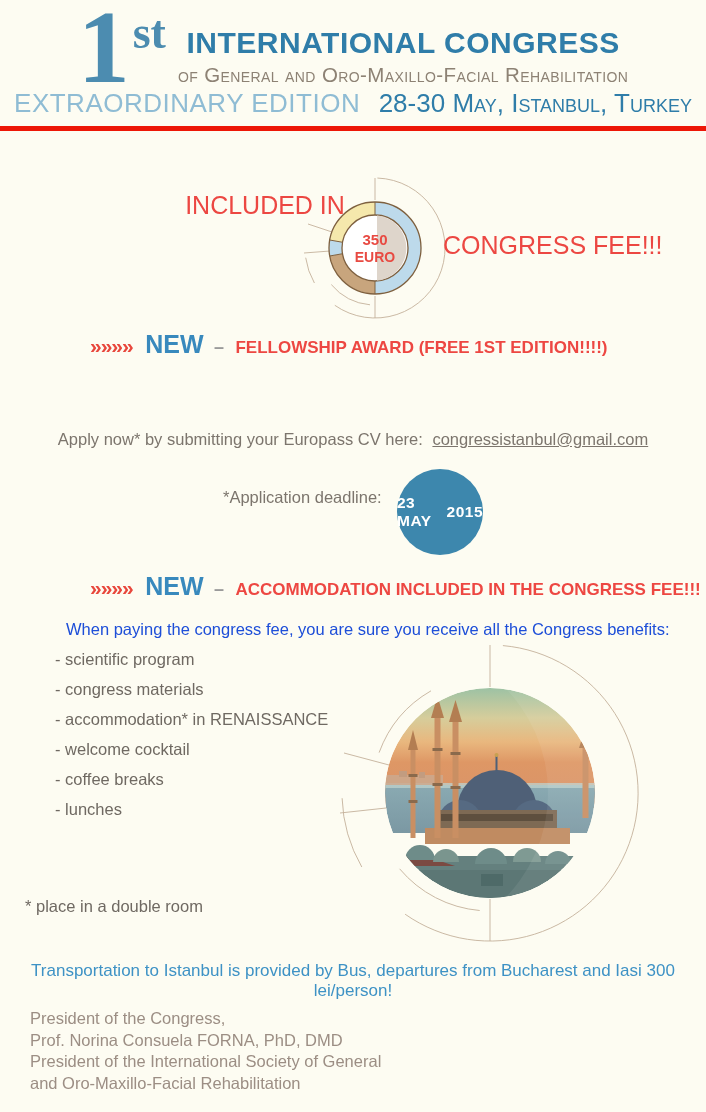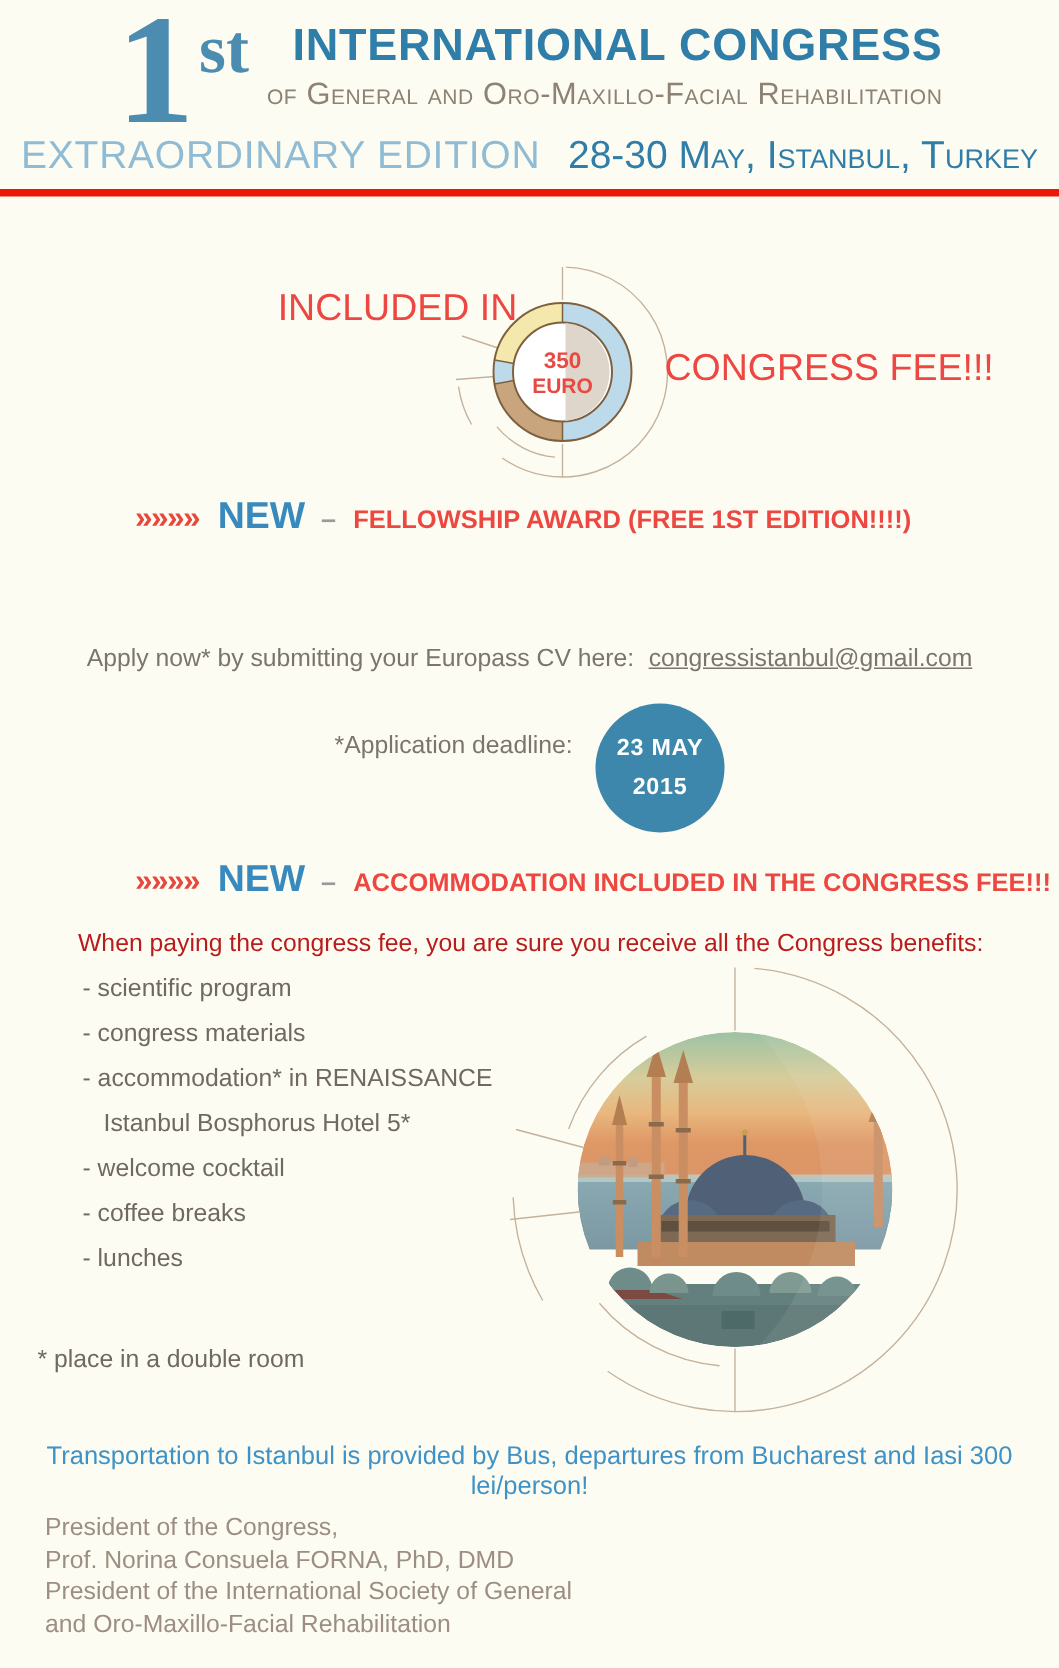--- a/index.html
+++ b/index.html
@@ -6,21 +6,21 @@
   #page{position:relative;width:706px;height:1112px;margin:0 auto;background:#FDFCF2;
         font-family:"Liberation Sans",sans-serif;overflow:hidden;}
 
   
   .header{position:absolute;top:6px;left:0;right:0;text-align:center;}
   .title-row{display:inline-flex;align-items:flex-start;}
   .ordinal{font-family:"Liberation Serif",serif;font-weight:bold;font-size:104px;
            line-height:.78;color:#4C8CB0;margin-right:3px;}
   .ordinal-suffix{font-family:"Liberation Serif",serif;font-weight:bold;font-size:46px;
            line-height:1;color:#4C8CB0;margin-top:4px;margin-right:12px;}
-  .title-col{text-align:right;margin-top:8px;}
+  .title-col{text-align:center;margin-top:20px;}
   .congress-title{font-size:30px;font-weight:bold;color:#2F7DA9;letter-spacing:.5px;}
   .congress-subtitle{font-size:20.5px;color:#8D8274;font-variant:small-caps;
            letter-spacing:.4px;margin-top:3px;}
   .edition-line{margin-top:1px;white-space:nowrap;}
   .edition{font-size:26px;color:#8FBCD4;letter-spacing:.5px;}
   .date-loc{font-size:26px;color:#2F7DA9;font-variant:small-caps;margin-left:14px;margin-top:24px;}
   .red-rule{position:absolute;top:126px;left:0;width:706px;height:5px;background:#ED1707;}
 
   
   .award-line1{position:absolute;top:159px;left:0;right:0;text-align:center;
@@ -41,25 +41,25 @@
 
   
   .fellowship-body{position:absolute;top:372px;left:20px;right:20px;text-align:center;
            font-size:16px;color:#7C756D;line-height:1.65;}
   .apply-line{position:absolute;top:430px;left:0;right:0;text-align:center;
            font-size:16.5px;color:#7C756D;}
   .apply-email{color:#7C756D;text-decoration:underline;margin-left:5px;}
   .deadline-label{position:absolute;top:488px;left:223px;font-size:16.5px;color:#7C756D;}
   .deadline-circle{position:absolute;left:397px;top:469px;width:86px;height:86px;
            border-radius:50%;background:#3D87AD;color:#FFFFFF;display:flex;
-           flex-direction:column;align-items:center;justify-content:center;
+           flex-direction:row;align-items:center;justify-content:center;
            font-size:15.5px;font-weight:bold;letter-spacing:.5px;gap:8px;}
 
   
-  .benefits-intro{position:absolute;top:620px;left:52px;font-size:16.5px;color:#b91c1c;}
+  .benefits-intro{position:absolute;top:620px;left:66px;font-size:16.5px;color:#1d4ed8;}
   .benefits{position:absolute;top:644px;left:55px;font-size:16.5px;color:#6F6962;}
   .benefits .b-line{height:30px;line-height:30px;}
   .benefits .indent{padding-left:14px;}
   .footnote{position:absolute;top:897px;left:25px;font-size:16.5px;color:#6F6962;}
   .photo-decor{position:absolute;left:330px;top:633px;}
   .istanbul-photo{position:absolute;left:385px;top:688px;border-radius:50%;}
 
   
   .transport{position:absolute;top:961px;left:0;right:0;text-align:center;
            font-size:17px;color:#3E92C5;}
@@ -147,21 +147,20 @@
     <span class="dash">–</span>
     <span class="new-heading">ACCOMMODATION INCLUDED IN THE CONGRESS FEE!!!</span>
   </div>
 
   <div class="benefits-intro">When paying the congress fee, you are sure you receive all the Congress benefits:</div>
 
   <div class="benefits">
     <div class="b-line">- scientific program</div>
     <div class="b-line">- congress materials</div>
     <div class="b-line">- accommodation* in RENAISSANCE</div>
-    <div class="b-line indent">Istanbul Bosphorus Hotel 5*</div>
     <div class="b-line">- welcome cocktail</div>
     <div class="b-line">- coffee breaks</div>
     <div class="b-line">- lunches</div>
   </div>
 
   <svg class="photo-decor" width="320" height="320" viewBox="-160 -160 320 320">
     <g stroke="#C4B19B" stroke-width="0.9" fill="none">
       <path d="M12.9,-147.4 A148,148 0 1 1 -84.9,121.2"></path>
       <path d="M-128.2,74 A148,148 0 0 1 -147.9,5.2"></path>
       <path d="M-10.3,117.5 A118,118 0 0 1 -90.4,75.8"></path>

